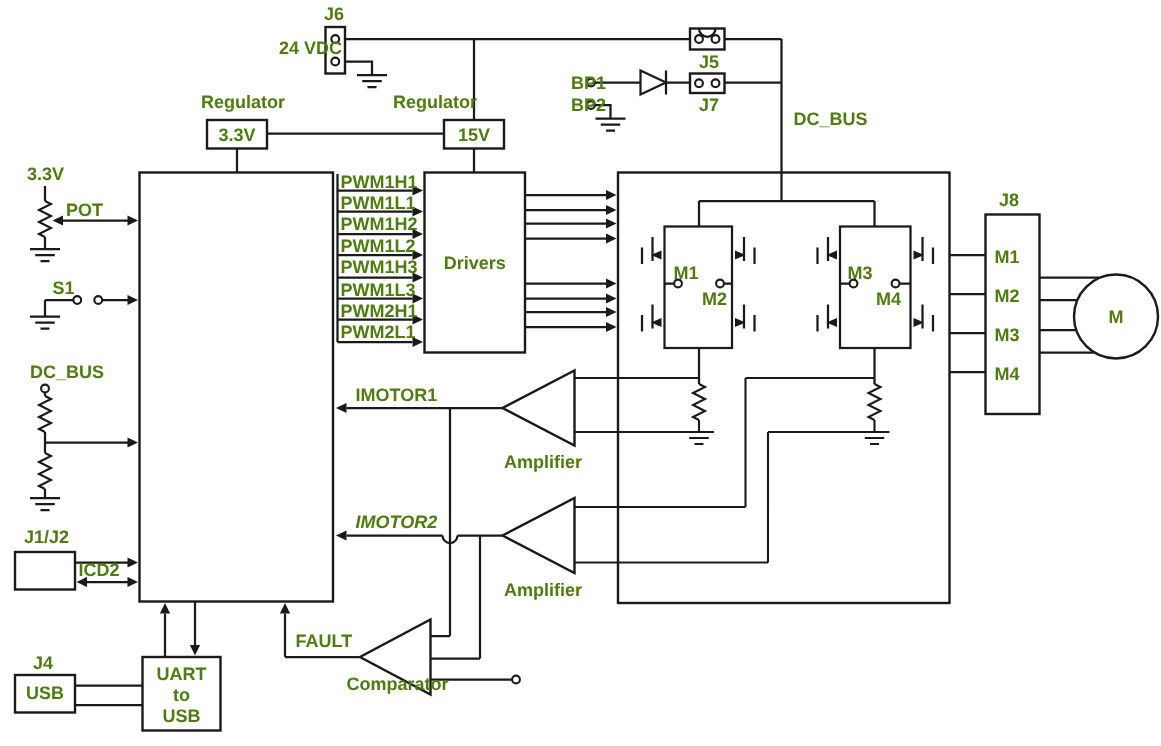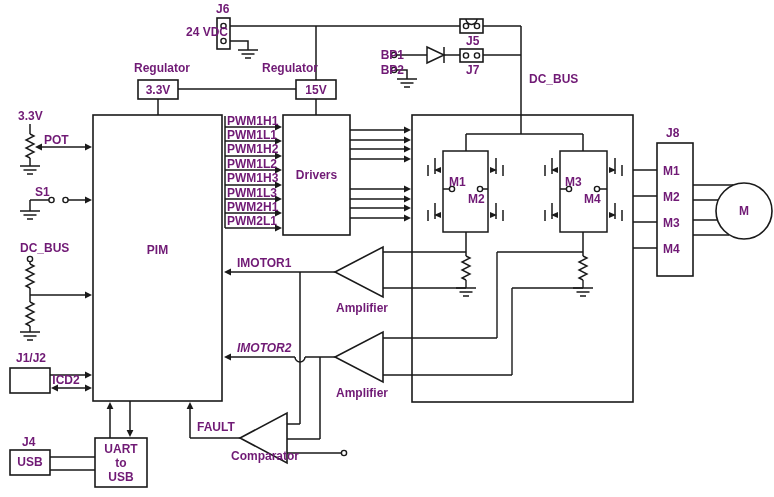--- a/index.html
+++ b/index.html
@@ -1,19 +1,19 @@
 <!DOCTYPE html>
 <html><head>
 <meta charset="utf-8">
 <style>
   html,body{margin:0;padding:0;background:#fff;}
   #stage{position:relative;width:774px;height:497px;background:#fff;overflow:hidden;
          font-family:"Liberation Sans",sans-serif;}
   #wires{position:absolute;left:0;top:0;}
-  .lbl{position:absolute;font:700 12px "Liberation Sans",sans-serif;color:#701a75;
+  .lbl{position:absolute;font:700 12px "Liberation Sans",sans-serif;color:#4d7c0f;
        line-height:14px;white-space:nowrap;}
   .c{text-align:center;}
   .r{text-align:right;margin-left:14px;}
 </style>
 </head>
 <body>
 
 <div id="stage">
 
 <svg id="wires" width="774" height="497" viewBox="0 0 774 497">
@@ -196,21 +196,20 @@
 <div class="lbl c" style="left:10px;top:373px;width:40px;padding-left:36px;">ICD2</div>
 <div class="lbl" style="left:22px;top:435px;">J4</div>
 <div class="lbl c" style="left:10px;top:455px;width:40px;">USB</div>
 <div class="lbl c" style="left:95px;top:442px;width:52px;">
   <div>UART</div>
   <div>to</div>
   <div>USB</div>
 </div>
 
 <div class="lbl c" style="left:93px;top:243px;width:129px;">
-  <div>PIM</div>
 </div>
 
 <div class="lbl" style="left:227px;top:114px;">PWM1H1</div>
 <div class="lbl" style="left:227px;top:128px;">PWM1L1</div>
 <div class="lbl" style="left:227px;top:142px;">PWM1H2</div>
 <div class="lbl" style="left:227px;top:157px;">PWM1L2</div>
 <div class="lbl" style="left:227px;top:171px;">PWM1H3</div>
 <div class="lbl" style="left:227px;top:186px;">PWM1L3</div>
 <div class="lbl" style="left:227px;top:200px;">PWM2H1</div>
 <div class="lbl" style="left:227px;top:214px;">PWM2L1</div>

